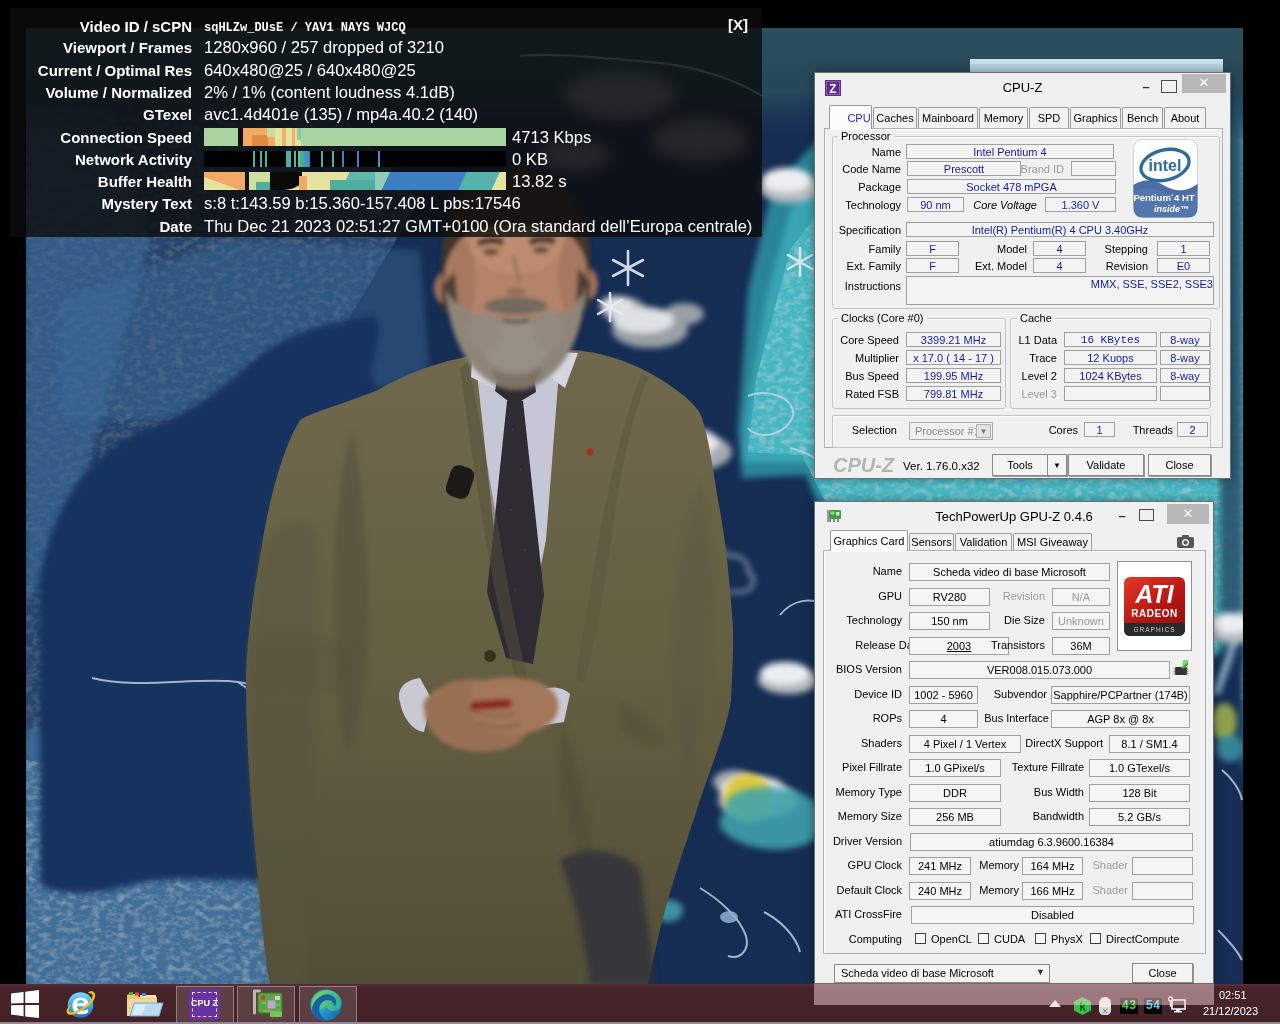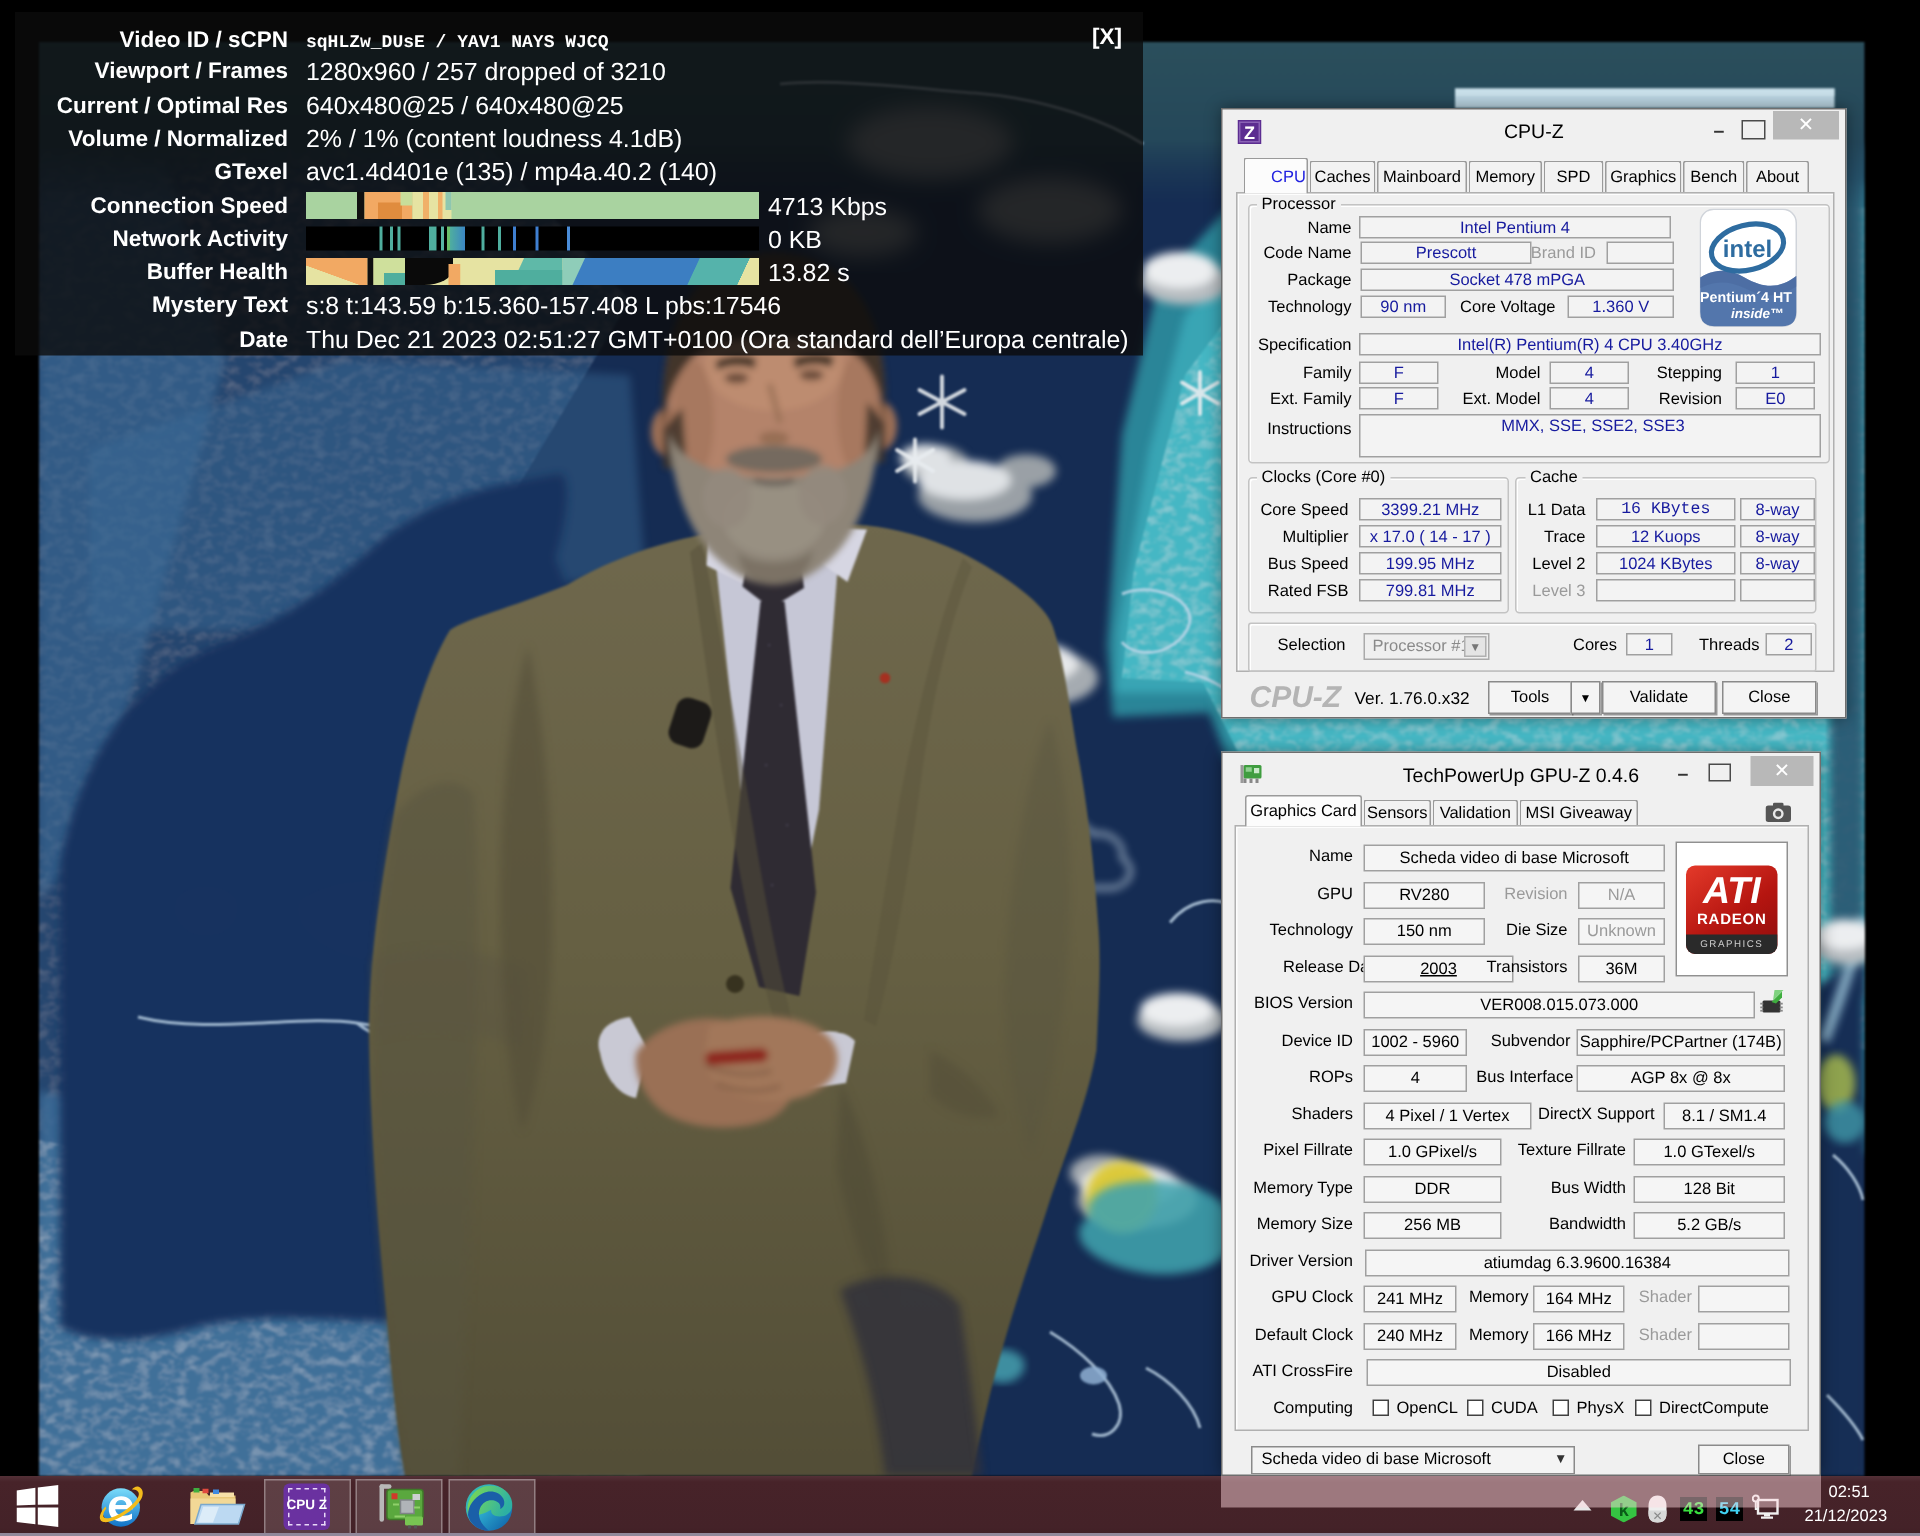--- a/index.html
+++ b/index.html
@@ -368,38 +368,38 @@
     <div class="lb" style="left:26px; top:73px; width:60px;">Name</div>
     <div class="f" style="left:91px; top:71px; width:208px; height:15px; line-height:15px;">Intel Pentium 4</div>
     <div class="lb" style="left:26px; top:90px; width:60px;">Code Name</div>
     <div class="f" style="left:92px; top:88px; width:114px; height:15px; line-height:15px;">Prescott</div>
     <div class="lb gray" style="left:189px; top:90px; width:60px;">Brand ID</div>
     <div class="f" style="left:256px; top:88px; width:45px; height:15px; line-height:15px;"></div>
     <div class="lb" style="left:26px; top:108px; width:60px;">Package</div>
     <div class="f" style="left:92px; top:106px; width:209px; height:15px; line-height:15px;">Socket 478 mPGA</div>
     <div class="lb" style="left:16px; top:126px; width:70px;">Technology</div>
     <div class="f" style="left:92px; top:124px; width:57px; height:15px; line-height:15px;">90 nm</div>
-    <div class="lb" style="left:152px; top:126px; width:70px;">Core Voltage</div>
+    <div class="lb" style="left:152px; top:126px; width:70px;font-style:italic;">Core Voltage</div>
     <div class="f" style="left:230px; top:124px; width:71px; height:15px; line-height:15px;">1.360 V</div>
     <div class="lb" style="left:16px; top:151px; width:70px;">Specification</div>
     <div class="f" style="left:91px; top:149px; width:308px; height:15px; line-height:15px;">Intel(R) Pentium(R) 4 CPU 3.40GHz</div>
     <div class="lb" style="left:26px; top:170px; width:60px;">Family</div>
     <div class="f" style="left:91px; top:168px; width:53px; height:15px; line-height:15px;">F</div>
     <div class="lb" style="left:152px; top:170px; width:60px;">Model</div>
     <div class="f" style="left:218px; top:168px; width:53px; height:15px; line-height:15px;">4</div>
     <div class="lb" style="left:273px; top:170px; width:60px;">Stepping</div>
     <div class="f" style="left:342px; top:168px; width:53px; height:15px; line-height:15px;">1</div>
     <div class="lb" style="left:26px; top:187px; width:60px;">Ext. Family</div>
     <div class="f" style="left:91px; top:185px; width:53px; height:15px; line-height:15px;">F</div>
     <div class="lb" style="left:152px; top:187px; width:60px;">Ext. Model</div>
     <div class="f" style="left:218px; top:185px; width:53px; height:15px; line-height:15px;">4</div>
     <div class="lb" style="left:273px; top:187px; width:60px;">Revision</div>
     <div class="f" style="left:342px; top:185px; width:53px; height:15px; line-height:15px;">E0</div>
     <div class="lb" style="left:16px; top:207px; width:70px;">Instructions</div>
-    <div class="f" style="left:91px; top:203px; width:308px; height:29px; line-height:14px; text-align:center; padding-left:4px;">MMX, SSE, SSE2, SSE3</div>
+    <div class="f" style="left:91px; top:203px; width:308px; height:29px; line-height:14px; text-align:right; padding-left:4px;">MMX, SSE, SSE2, SSE3</div>
 
     <svg style="position:absolute; left:318px; top:66px;" width="65" height="79">
       <rect x="0.5" y="0.5" width="64" height="78" rx="9" fill="#fff" stroke="#d0d4da" stroke-width="1"></rect>
       <path d="M0.5,46 C10,40 20,40 30,46 C44,54 54,53 64.5,45 L64.5,69 Q64.5,78.5 55,78.5 L10,78.5 Q0.5,78.5 0.5,69 Z" fill="#5376ac"></path>
       <path d="M0.5,46 C10,40 20,40 30,46 C44,54 54,53 64.5,45 L64.5,52 C54,59 44,60 30,53 C20,48 10,48 0.5,53 Z" fill="#49699e" opacity="0.6"></path>
       <ellipse cx="32" cy="26" rx="24.5" ry="15" fill="none" stroke="#2e6ca0" stroke-width="3.4" transform="rotate(-14 32 26)"></ellipse>
       <text x="32" y="32" font-size="16" font-weight="bold" fill="#2e6ca0" text-anchor="middle" font-family="Liberation Sans">intel</text>
       <text x="31" y="62" font-size="9.5" font-weight="bold" fill="#fff" text-anchor="middle" font-family="Liberation Sans">Pentium´4 HT</text>
       <text x="56" y="73" font-size="9" font-weight="bold" font-style="italic" fill="#fff" text-anchor="end" font-family="Liberation Sans">inside™</text>
     </svg>

